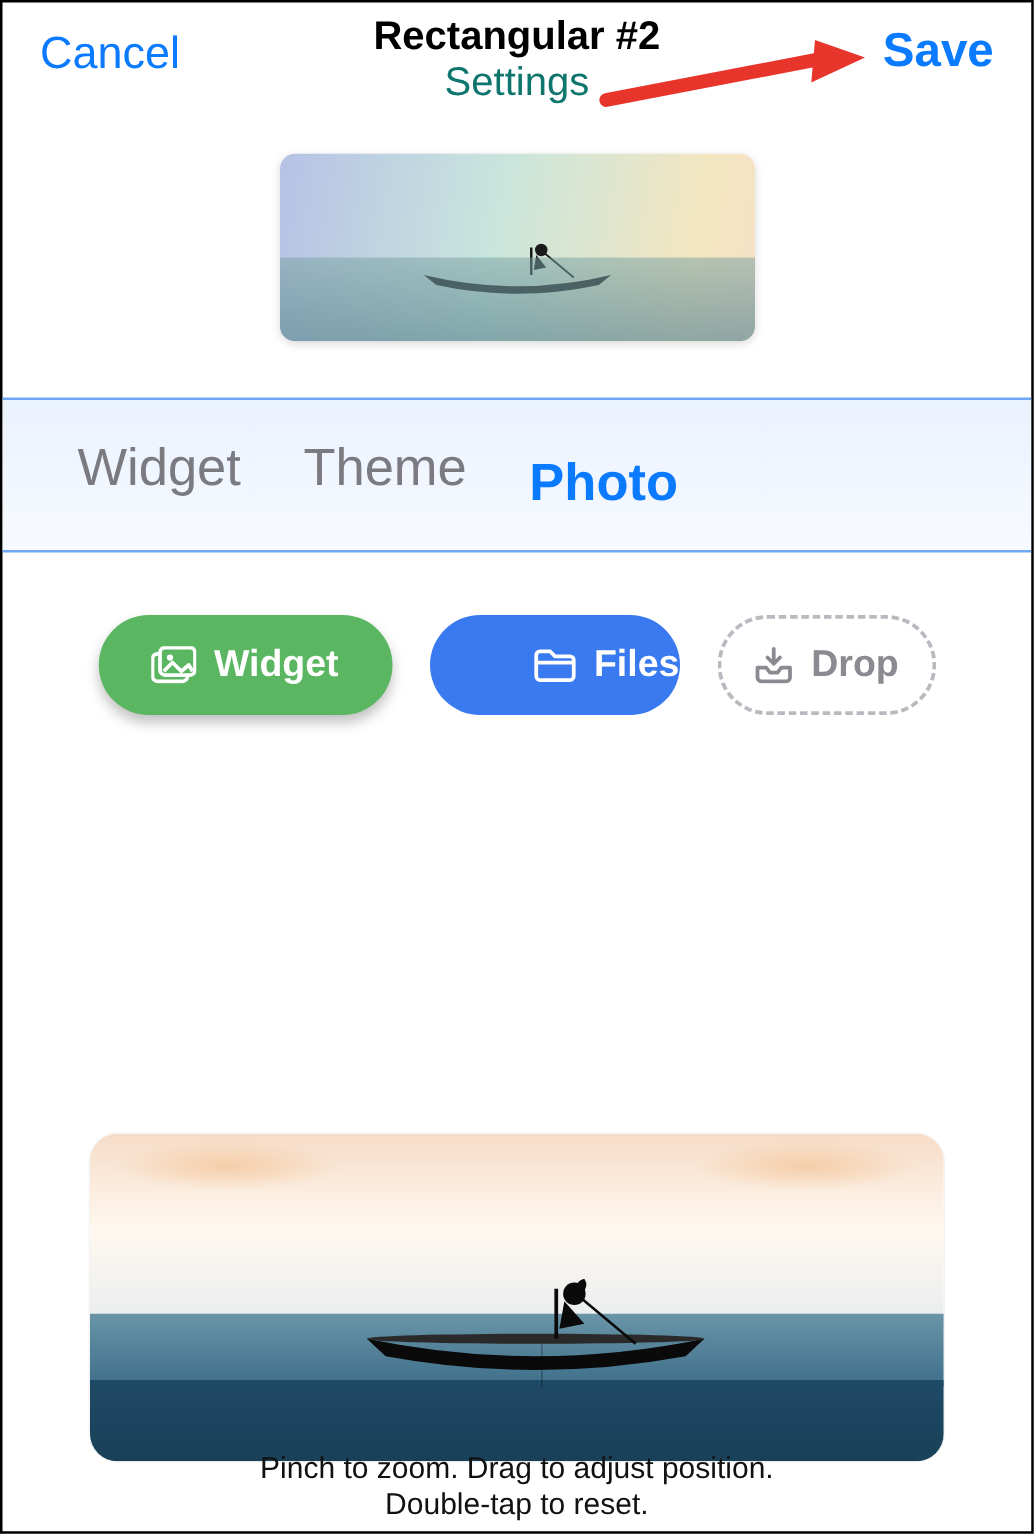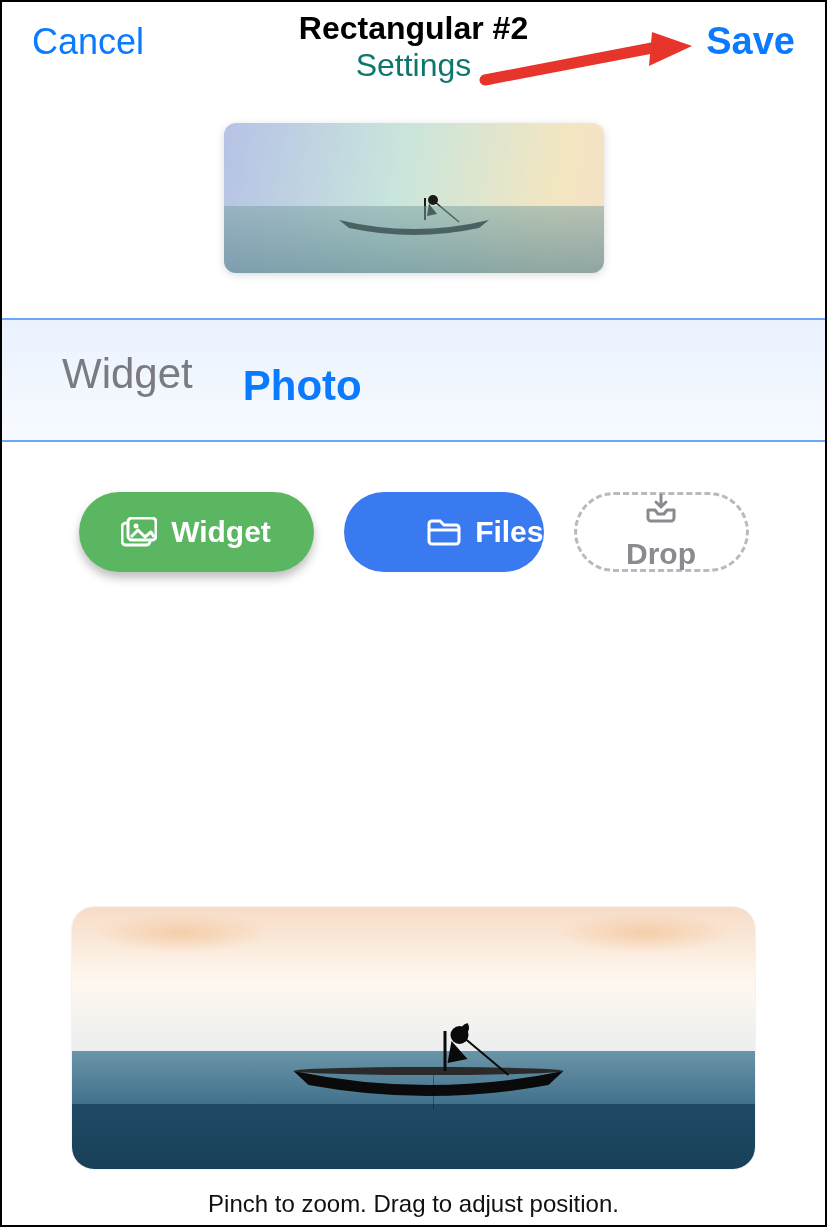--- a/index.html
+++ b/index.html
@@ -127,21 +127,20 @@
       background: #3a7af1;
       color: #fff;
       justify-content: flex-end;
     }
     .drop-btn {
       border: 3px dashed #b9b9bf;
       color: #8a8a90;
       background: #fff;
       width: 175px;
       min-width: 175px;
-      flex-direction: column;
     }
     .icon-slot { display:flex; align-items:center; }
     
     .editor {
       position: absolute;
       bottom: 56px;
       left: 70px;
       right: 70px;
       height: 262px;
       border-radius: 22px;
@@ -204,20 +203,21 @@
     <path d="M10 30 Q85 48 160 30 L150 38 Q85 52 20 38 Z" fill="#1a1a1a"></path>
     <rect x="95" y="8" width="2" height="22" fill="#1a1a1a"></rect>
     <circle cx="104" cy="10" r="5" fill="#1a1a1a"></circle>
     <path d="M100 14 L108 24 L98 26 Z" fill="#1a1a1a"></path>
     <line x1="106" y1="12" x2="130" y2="32" stroke="#1a1a1a" stroke-width="1.5"></line>
   </svg>
 </div>
 
 <div class="tabs">
   <div class="tab">Widget</div>
+  <div class="tab">Theme</div>
   <div class="tab active">Photo</div>
 </div>
 
 <div class="sources">
   <div class="src-btn photos-btn">
     <span class="icon-slot">
       <svg width="36" height="30" viewBox="0 0 36 30" fill="none">
         <rect x="1" y="6" width="28" height="22" rx="4" stroke="#fff" stroke-width="3"></rect>
         <rect x="7" y="1" width="28" height="22" rx="4" stroke="#fff" stroke-width="3" fill="#5bb661"></rect>
         <circle cx="15" cy="9" r="2.5" fill="#fff"></circle>
@@ -259,13 +259,14 @@
     <circle cx="176" cy="16" r="9" fill="#0a0a0a"></circle>
     <path d="M182 16 q6 -6 2 -12 q-8 2 -6 10" fill="#0a0a0a"></path>
     <path d="M168 22 L184 40 L164 44 Z" fill="#0a0a0a"></path>
     <line x1="182" y1="20" x2="225" y2="56" stroke="#0a0a0a" stroke-width="2"></line>
     <line x1="150" y1="56" x2="150" y2="200" stroke="rgba(0,0,0,0.35)" stroke-width="1"></line>
   </svg>
 </div>
 
 <div class="hint">
   <div>Pinch to zoom. Drag to adjust position.</div>
+  <div>Double-tap to reset.</div>
 </div>
 
 </body></html>

